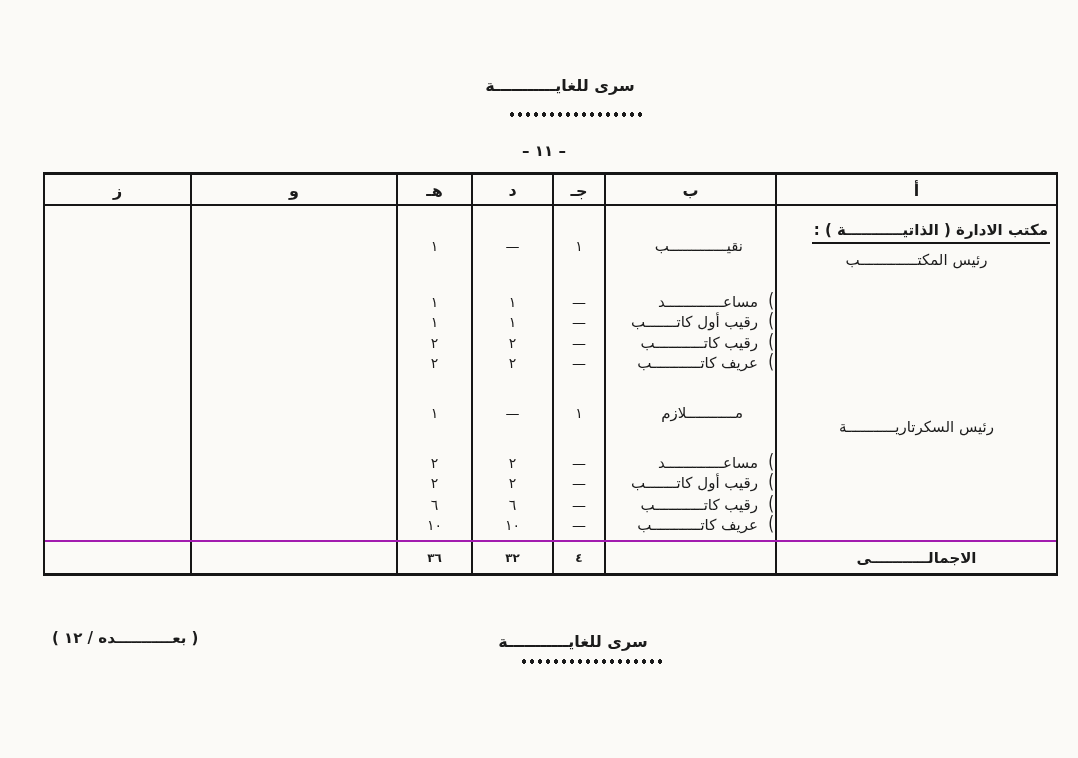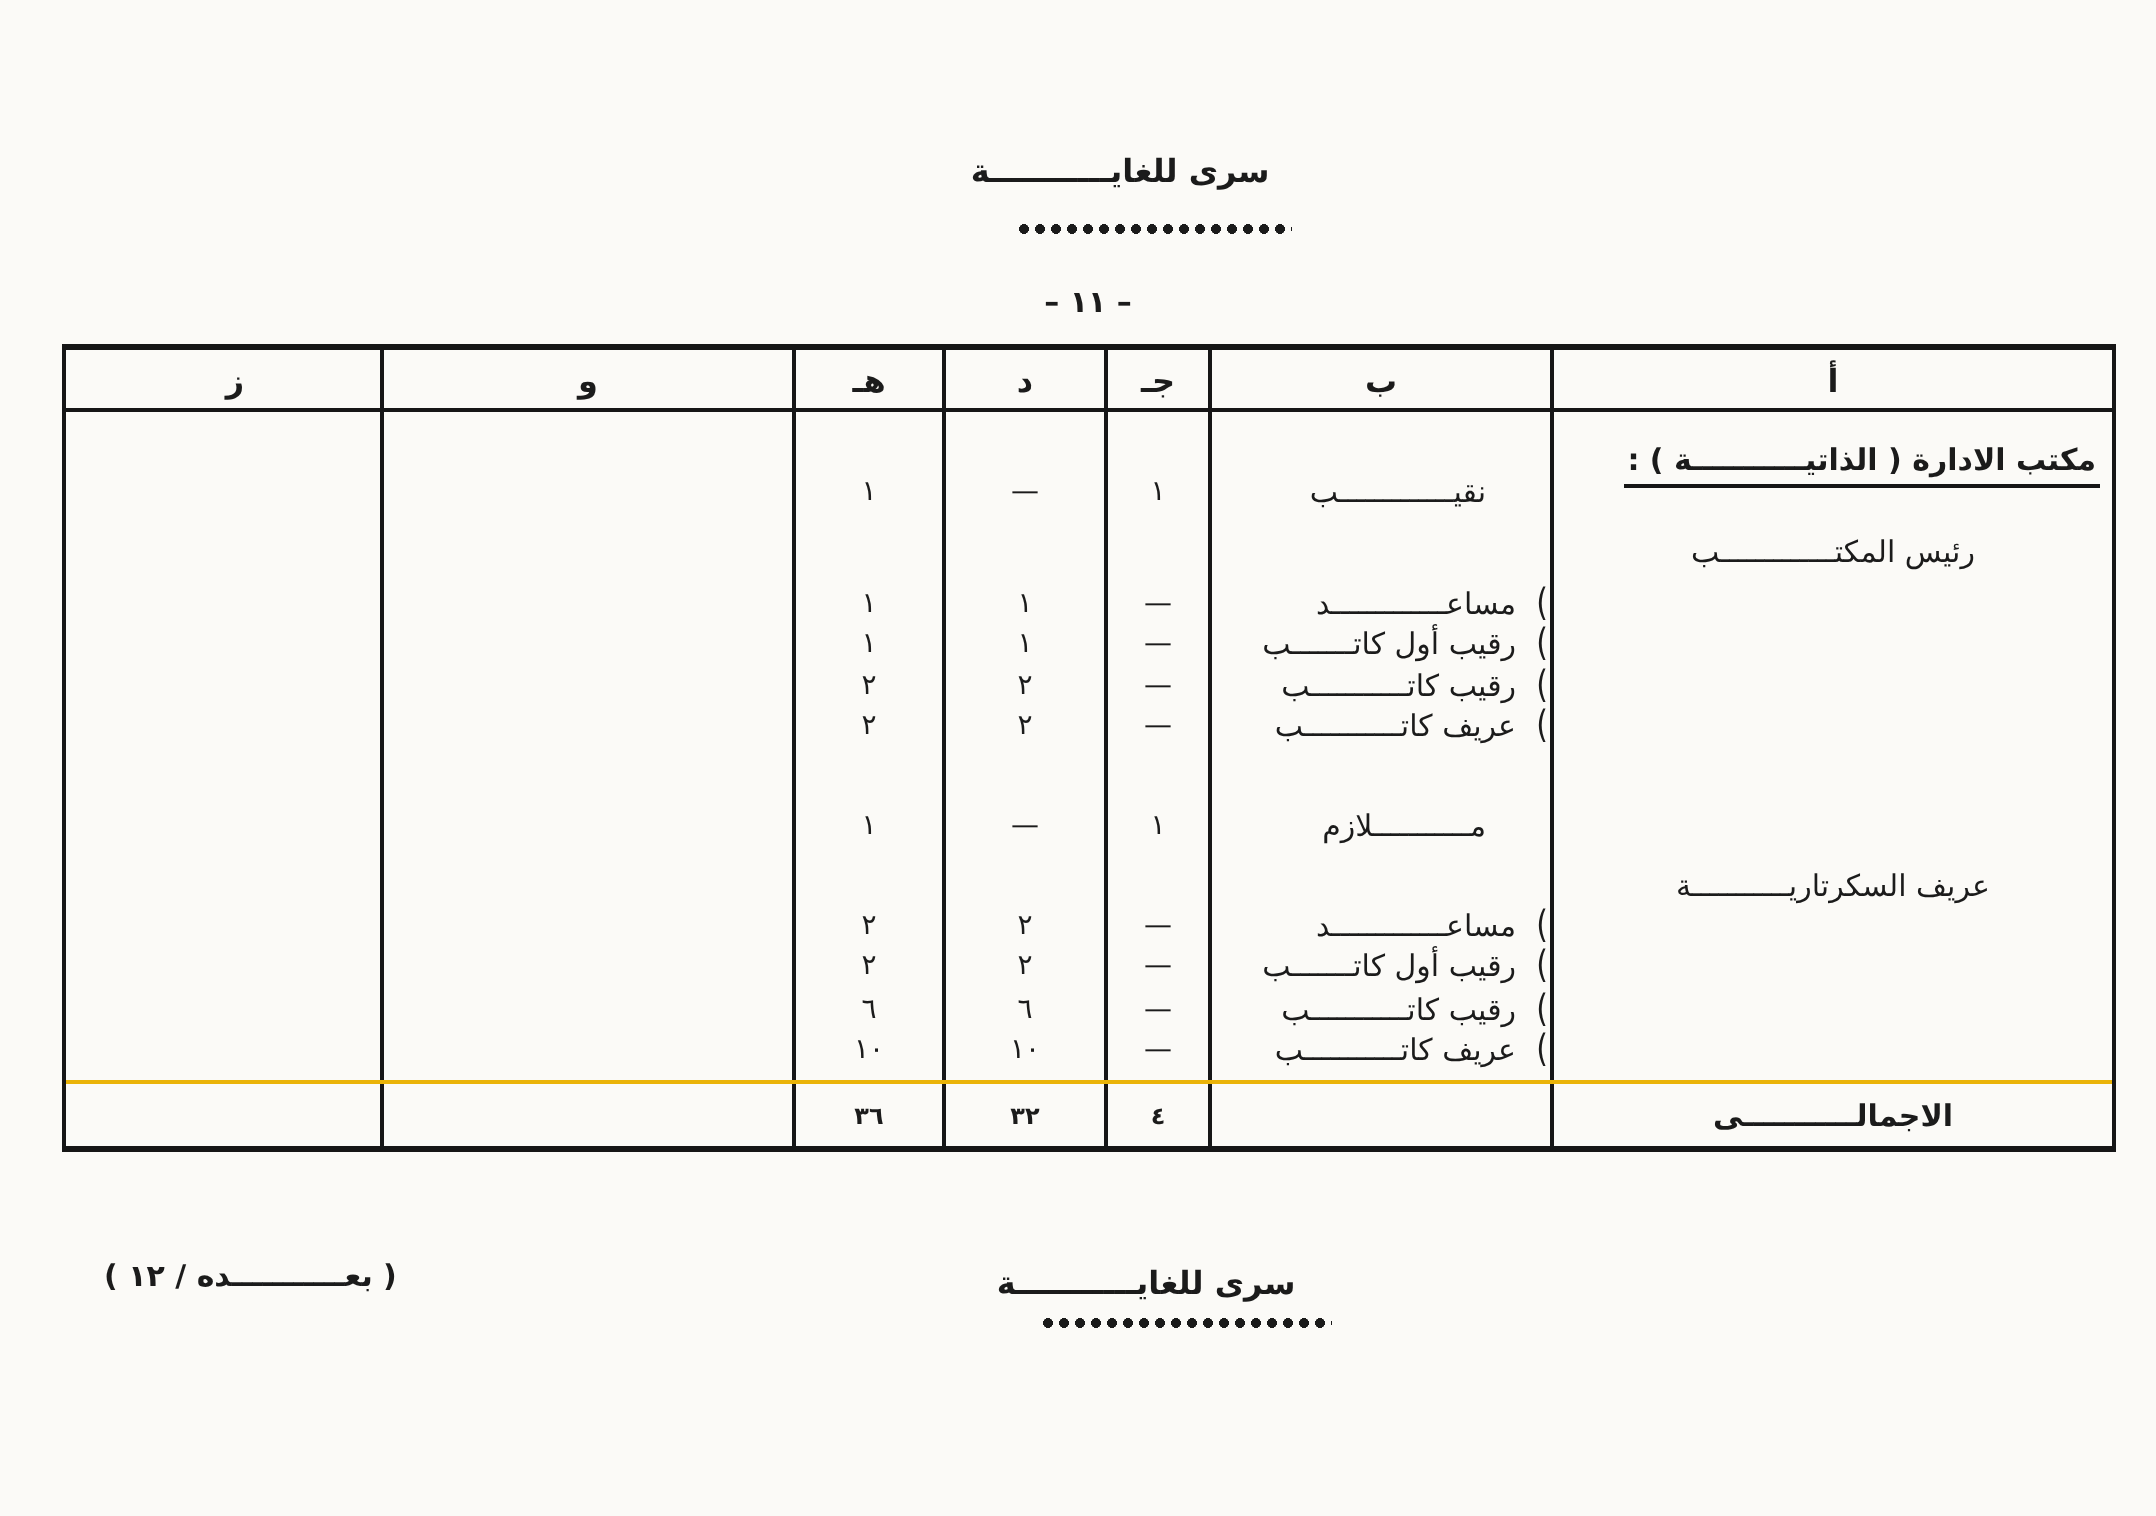--- a/index.html
+++ b/index.html
@@ -29,34 +29,34 @@
     border:2px solid #161616;border-top-width:3px;border-bottom-width:3px;
     background:transparent;
   }
   .grid{display:grid;grid-template-columns:281px 171px 52px 81px 75px 206px 145px;direction:rtl;}
   .thead{height:29px;border-bottom:2px solid #161616;}
   .th{
     border-left:2px solid #161616;display:flex;align-items:center;justify-content:center;
     font-size:16px;font-weight:bold;line-height:1;padding-top:2px;
   }
   .thead .th:last-child,.tbody .cell:last-child,.trow .tcell:last-child{border-left:none;}
-  .tbody{height:334px;border-bottom:2px solid #eab308;padding-left:12px;}
+  .tbody{height:334px;border-bottom:2px solid #a21caf;}
   .cell{position:relative;border-left:2px solid #161616;}
   .trow{height:31px;}
   .tcell{border-left:2px solid #161616;display:flex;align-items:center;justify-content:center;font-size:15px;font-weight:bold;}
   .tcell.num{font-size:12px;}
 
   
   .sec-heading{
     position:absolute;white-space:nowrap;font-size:15px;font-weight:bold;line-height:20px;
     border-bottom:2px solid #161616;padding:0 2px 2px 2px;
   }
   .h1{top:14px;right:6px;}
   .h2{top:182px;right:12px;}
-  .sub{position:absolute;right:0;left:0;text-align:center;font-size:15px;line-height:20px;white-space:nowrap;margin-top:16px;}
+  .sub{position:absolute;right:0;left:0;text-align:center;font-size:15px;line-height:20px;white-space:nowrap;}
   .s1{top:44px;}
   .s2{top:211px;}
   .glabel{position:absolute;right:0;left:0;text-align:center;font-size:15px;line-height:20px;white-space:nowrap;}
   .g1{top:112px;}
   .g2{top:274px;}
 
   
   .rank-row{position:absolute;right:0;left:0;text-align:right;font-size:15px;line-height:18px;white-space:nowrap;}
   .rank-row.officer{padding-right:32px;}
   .rank-row.braced{padding-right:17px;}
@@ -84,21 +84,21 @@
       <div class="th">د</div>
       <div class="th">هـ</div>
       <div class="th">و</div>
       <div class="th">ز</div>
     </div>
 
     <div class="grid tbody">
       <div class="cell">
         <div class="sec-heading h1">مكتب الادارة  ( الذاتيـــــــــــة ) :</div>
         <div class="sub s1">رئيس المكتـــــــــــــب</div>
-        <div class="sub s2">عريف السكرتاريـــــــــــة</div>
+        <div class="sub s2">رئيس السكرتاريـــــــــــة</div>
       </div>
       <div class="cell" id="col-b">
           <div class="rank-row officer" style="top: 31px;"><span>نقيـــــــــــــب</span></div>
           <div class="rank-row braced" style="top: 87px;"><span class="brace">(</span><span>مساعـــــــــــــد</span></div>
           <div class="rank-row braced" style="top: 107px;"><span class="brace">(</span><span>رقيب أول كاتـــــــب</span></div>
           <div class="rank-row braced" style="top: 128px;"><span class="brace">(</span><span>رقيب كاتـــــــــــب</span></div>
           <div class="rank-row braced" style="top: 148px;"><span class="brace">(</span><span>عريف كاتـــــــــــب</span></div>
           <div class="rank-row officer" style="top: 198px;"><span>مـــــــــــلازم</span></div>
           <div class="rank-row braced" style="top: 248px;"><span class="brace">(</span><span>مساعـــــــــــــد</span></div>
           <div class="rank-row braced" style="top: 268px;"><span class="brace">(</span><span>رقيب أول كاتـــــــب</span></div>

